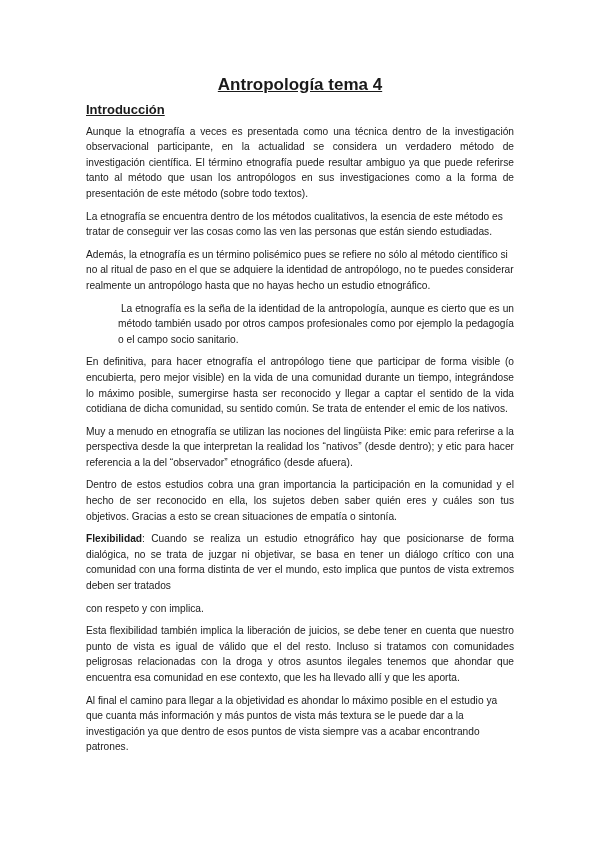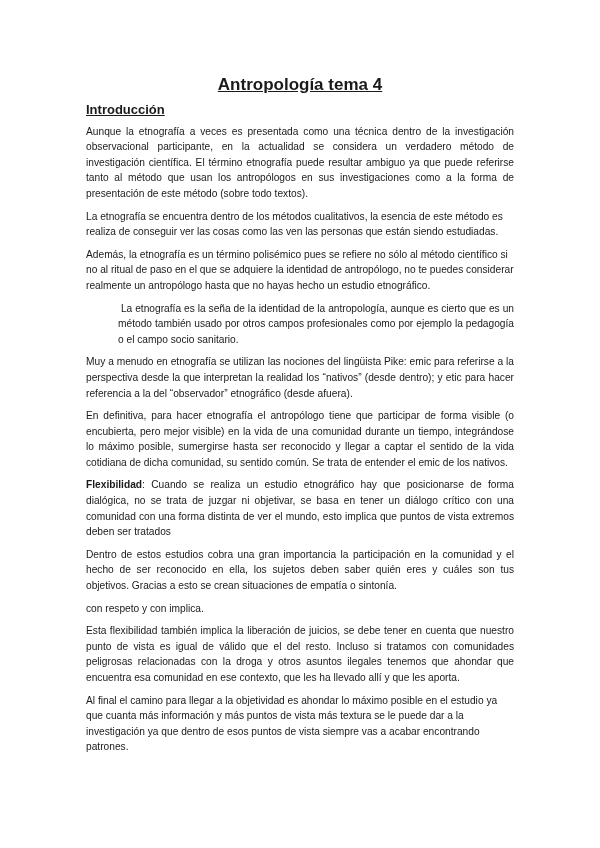--- a/index.html
+++ b/index.html
@@ -22,24 +22,24 @@
   .bold { font-weight: bold; }
 </style>
 </head>
 <body>
 
 <div class="page">
   <div class="title">Antropología tema 4</div>
 
   <div class="heading">Introducción</div>
   <p>Aunque la etnografía a veces es presentada como una técnica dentro de la investigación observacional participante, en la actualidad se considera un verdadero método de investigación científica. El término etnografía puede resultar ambiguo ya que puede referirse tanto al método que usan los antropólogos en sus investigaciones como a la forma de presentación de este método (sobre todo textos).</p>
-  <p class="left">La etnografía se encuentra dentro de los métodos cualitativos, la esencia de este método es realiza de conseguir ver las cosas como las ven las personas que están siendo estudiadas.</p>
+  <p class="left">La etnografía se encuentra dentro de los métodos cualitativos, la esencia de este método es tratar de conseguir ver las cosas como las ven las personas que están siendo estudiadas.</p>
   <p class="left">Además, la etnografía es un término polisémico pues se refiere no sólo al método científico si no al ritual de paso en el que se adquiere la identidad de antropólogo, no te puedes considerar realmente un antropólogo hasta que no hayas hecho un estudio etnográfico.</p>
   <p style="white-space: pre-wrap; margin-left: 32px;"> La etnografía es la seña de la identidad de la antropología, aunque es cierto que es un método también usado por otros campos profesionales como por ejemplo la pedagogía o el campo socio sanitario.</p>
 
+  <p>En definitiva, para hacer etnografía el antropólogo tiene que participar de forma visible (o encubierta, pero mejor visible) en la vida de una comunidad durante un tiempo, integrándose lo máximo posible, sumergirse hasta ser reconocido y llegar a captar el sentido de la vida cotidiana de dicha comunidad, su sentido común. Se trata de entender el emic de los nativos.</p>
   <p>Muy a menudo en etnografía se utilizan las nociones del lingüista Pike: emic para referirse a la perspectiva desde la que interpretan la realidad los “nativos” (desde dentro); y etic para hacer referencia a la del “observador” etnográfico (desde afuera).</p>
-  <p>En definitiva, para hacer etnografía el antropólogo tiene que participar de forma visible (o encubierta, pero mejor visible) en la vida de una comunidad durante un tiempo, integrándose lo máximo posible, sumergirse hasta ser reconocido y llegar a captar el sentido de la vida cotidiana de dicha comunidad, su sentido común. Se trata de entender el emic de los nativos.</p>
+  <p>Dentro de estos estudios cobra una gran importancia la participación en la comunidad y el hecho de ser reconocido en ella, los sujetos deben saber quién eres y cuáles son tus objetivos. Gracias a esto se crean situaciones de empatía o sintonía.</p>
   <p><span class="bold">Flexibilidad</span><span>: Cuando se realiza un estudio etnográfico hay que posicionarse de forma dialógica, no se trata de juzgar ni objetivar, se basa en tener un diálogo crítico con una comunidad con una forma distinta de ver el mundo, esto implica que puntos de vista extremos deben ser tratados</span></p>
-  <p>Dentro de estos estudios cobra una gran importancia la participación en la comunidad y el hecho de ser reconocido en ella, los sujetos deben saber quién eres y cuáles son tus objetivos. Gracias a esto se crean situaciones de empatía o sintonía.</p>
   <p class="left">con respeto y con implica.</p>
   <p>Esta flexibilidad también implica la liberación de juicios, se debe tener en cuenta que nuestro punto de vista es igual de válido que el del resto. Incluso si tratamos con comunidades peligrosas relacionadas con la droga y otros asuntos ilegales tenemos que ahondar que encuentra esa comunidad en ese contexto, que les ha llevado allí y que les aporta.</p>
   <p class="left">Al final el camino para llegar a la objetividad es ahondar lo máximo posible en el estudio ya que cuanta más información y más puntos de vista más textura se le puede dar a la investigación ya que dentro de esos puntos de vista siempre vas a acabar encontrando patrones.</p>
 </div>
 
 </body></html>

